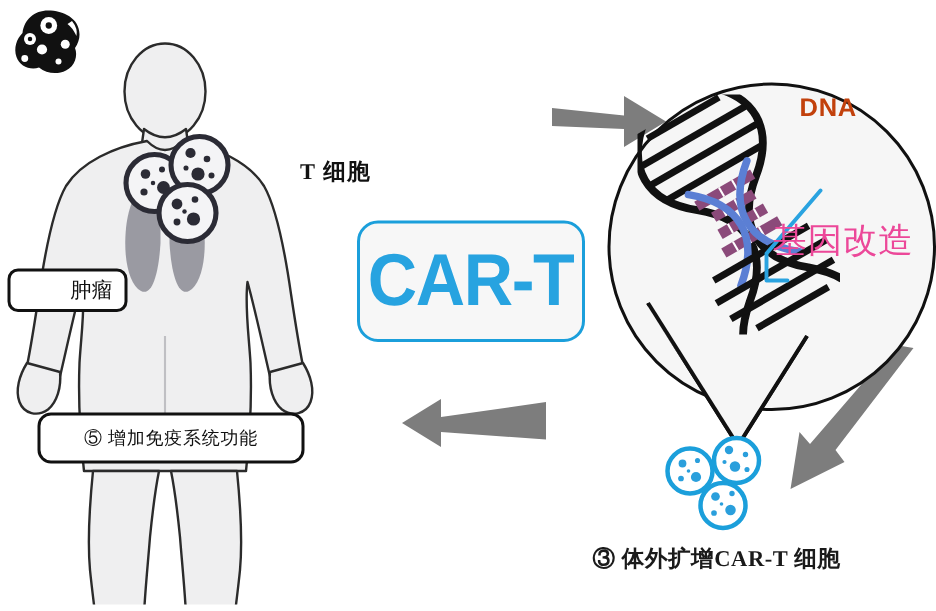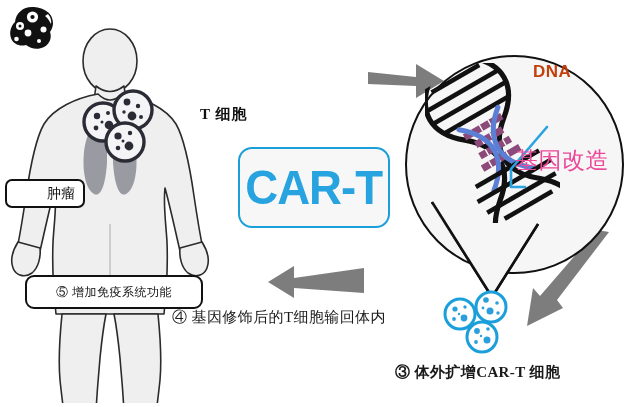--- a/index.html
+++ b/index.html
@@ -236,21 +236,20 @@
   </div>
 
   <div class="abs label-box" id="tumor-box">肿瘤</div>
 
   <div class="abs label-box" id="step5-box">⑤ 增加免疫系统功能</div>
 
 
 
   <div class="abs caption" style="left:395px; top:363px;font-weight:bold;">③ 体外扩增CAR-T 细胞</div>
 
-  <div class="abs caption" style="left:172px; top:308px;">④ 基因修饰后的T细胞输回体内</div>
 
   <div class="abs tcell-label" style="left:200px; top:105px;">T 细胞</div>
 
   <div class="abs cart-box">
     <span class="cart-text">CAR-T</span>
   </div>
 
   <div class="abs" style="left:368px; top:56px;">
     <svg width="80" height="46" viewBox="0 0 80 46">
       <path d="M0 16 L48 21 L48 8 L76 25 L48 42 L48 30 L0 28 Z" fill="#7d7d7d"></path>

